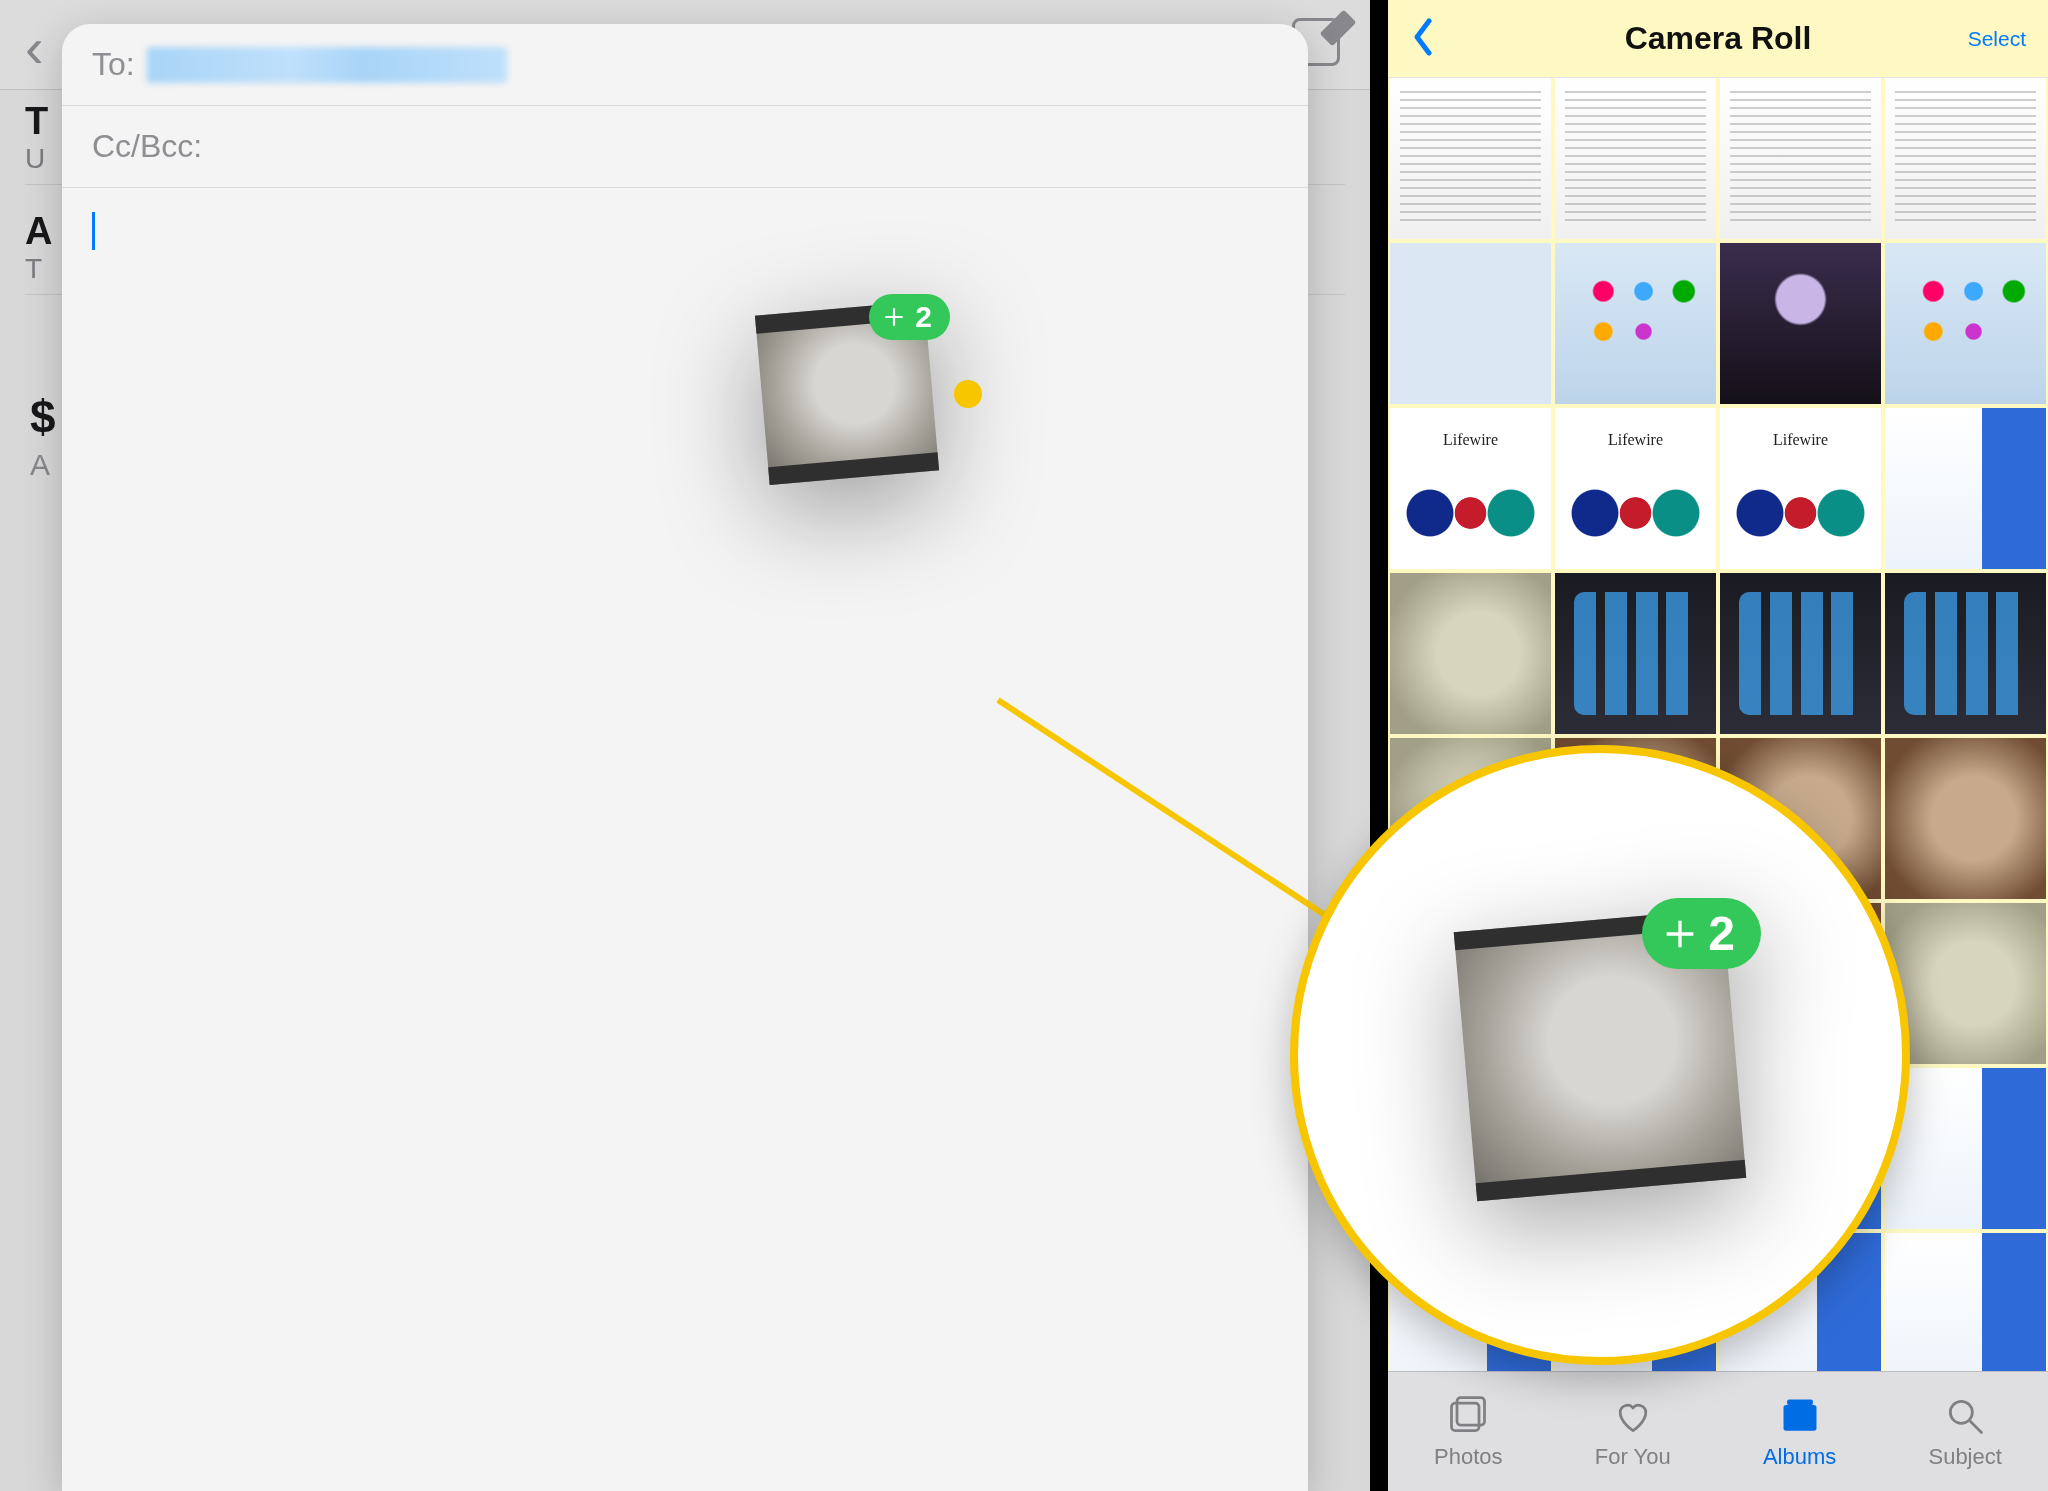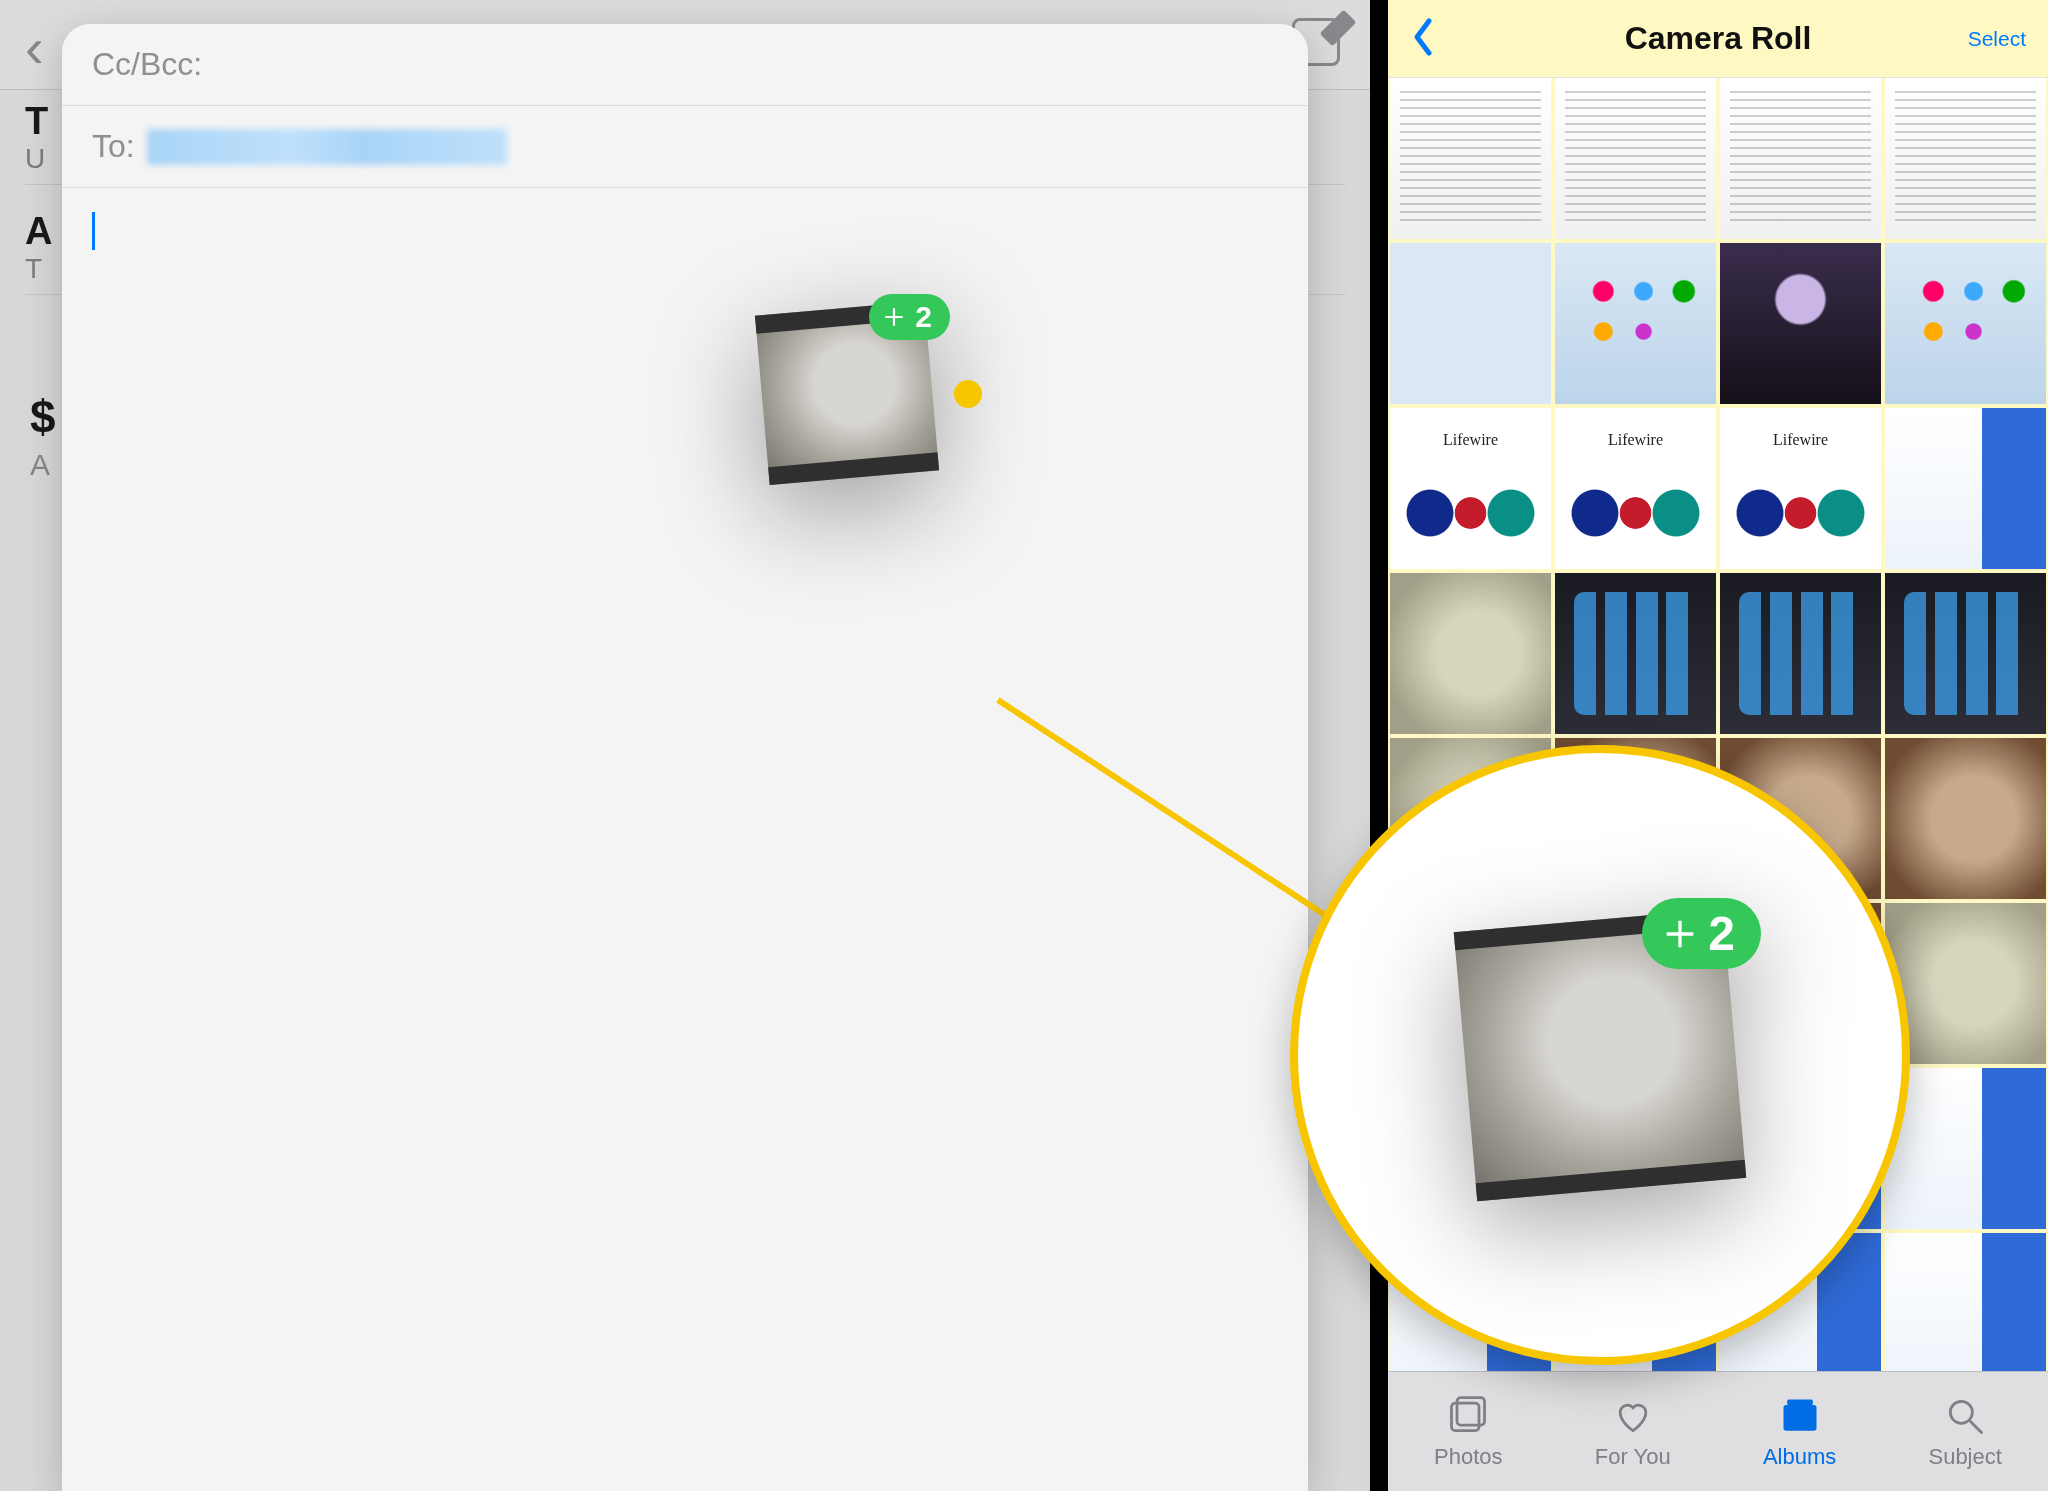--- a/index.html
+++ b/index.html
@@ -198,25 +198,25 @@
         <div class="t2">T</div>
       </div>
       <div class="mail-bg-dollar" style="top:390px">$</div>
       <div style="position:absolute;left:30px;top:448px;font-size:30px;color:#9a9aa0">A</div>
     </div>
     <div class="dimmer"></div>
 
     <div class="sheet">
 
       <div class="field-row">
-        <span class="lbl">Cc/Bcc:</span>
-      </div>
-      <div class="field-row">
         <span class="lbl">To:</span>
         <span class="redact"></span>
+      </div>
+      <div class="field-row">
+        <span class="lbl">Cc/Bcc:</span>
       </div>
 
       <div class="body-area">
         <span class="caret"></span>
 
         
         <div class="drag-wrap" style="left:700px; top:120px">
           <div class="drag-photo"></div>
           <div class="badge">
             <svg viewBox="0 0 24 24">

